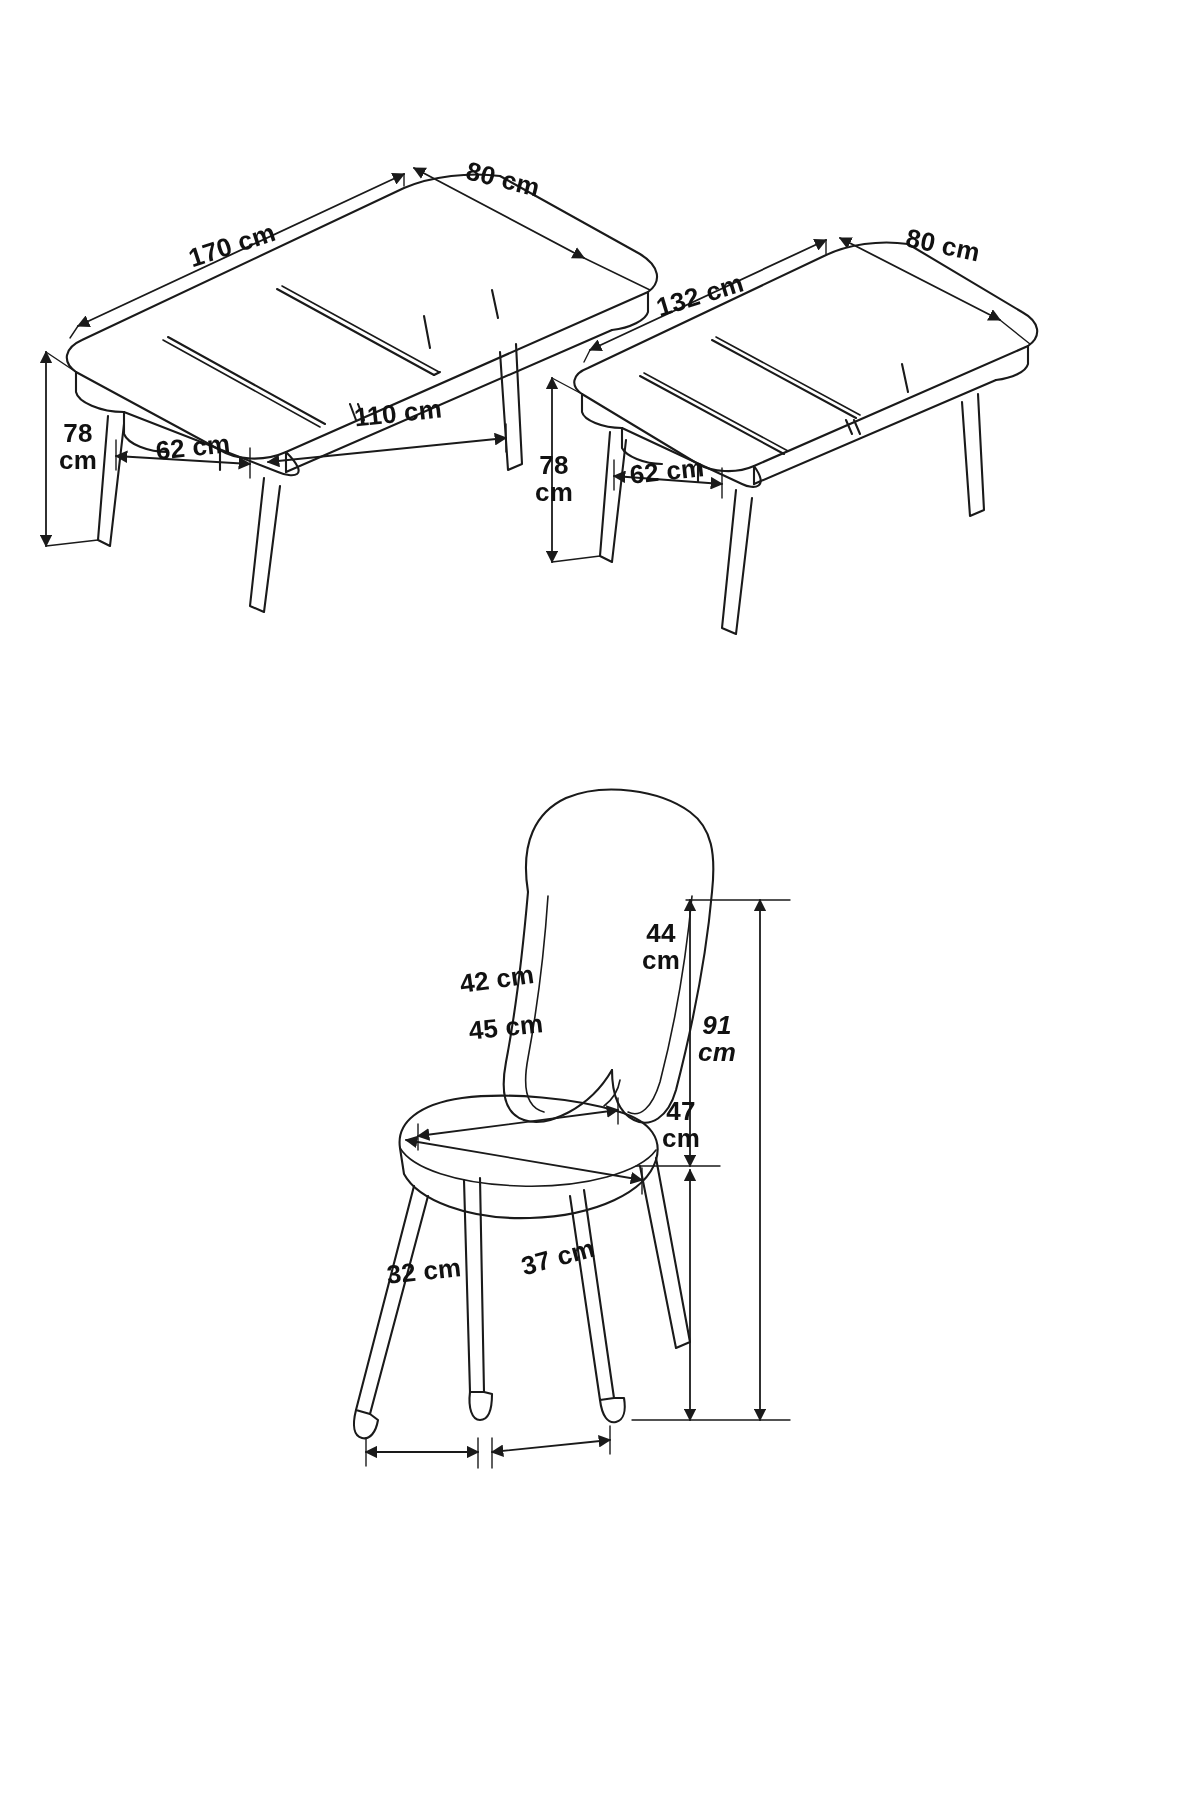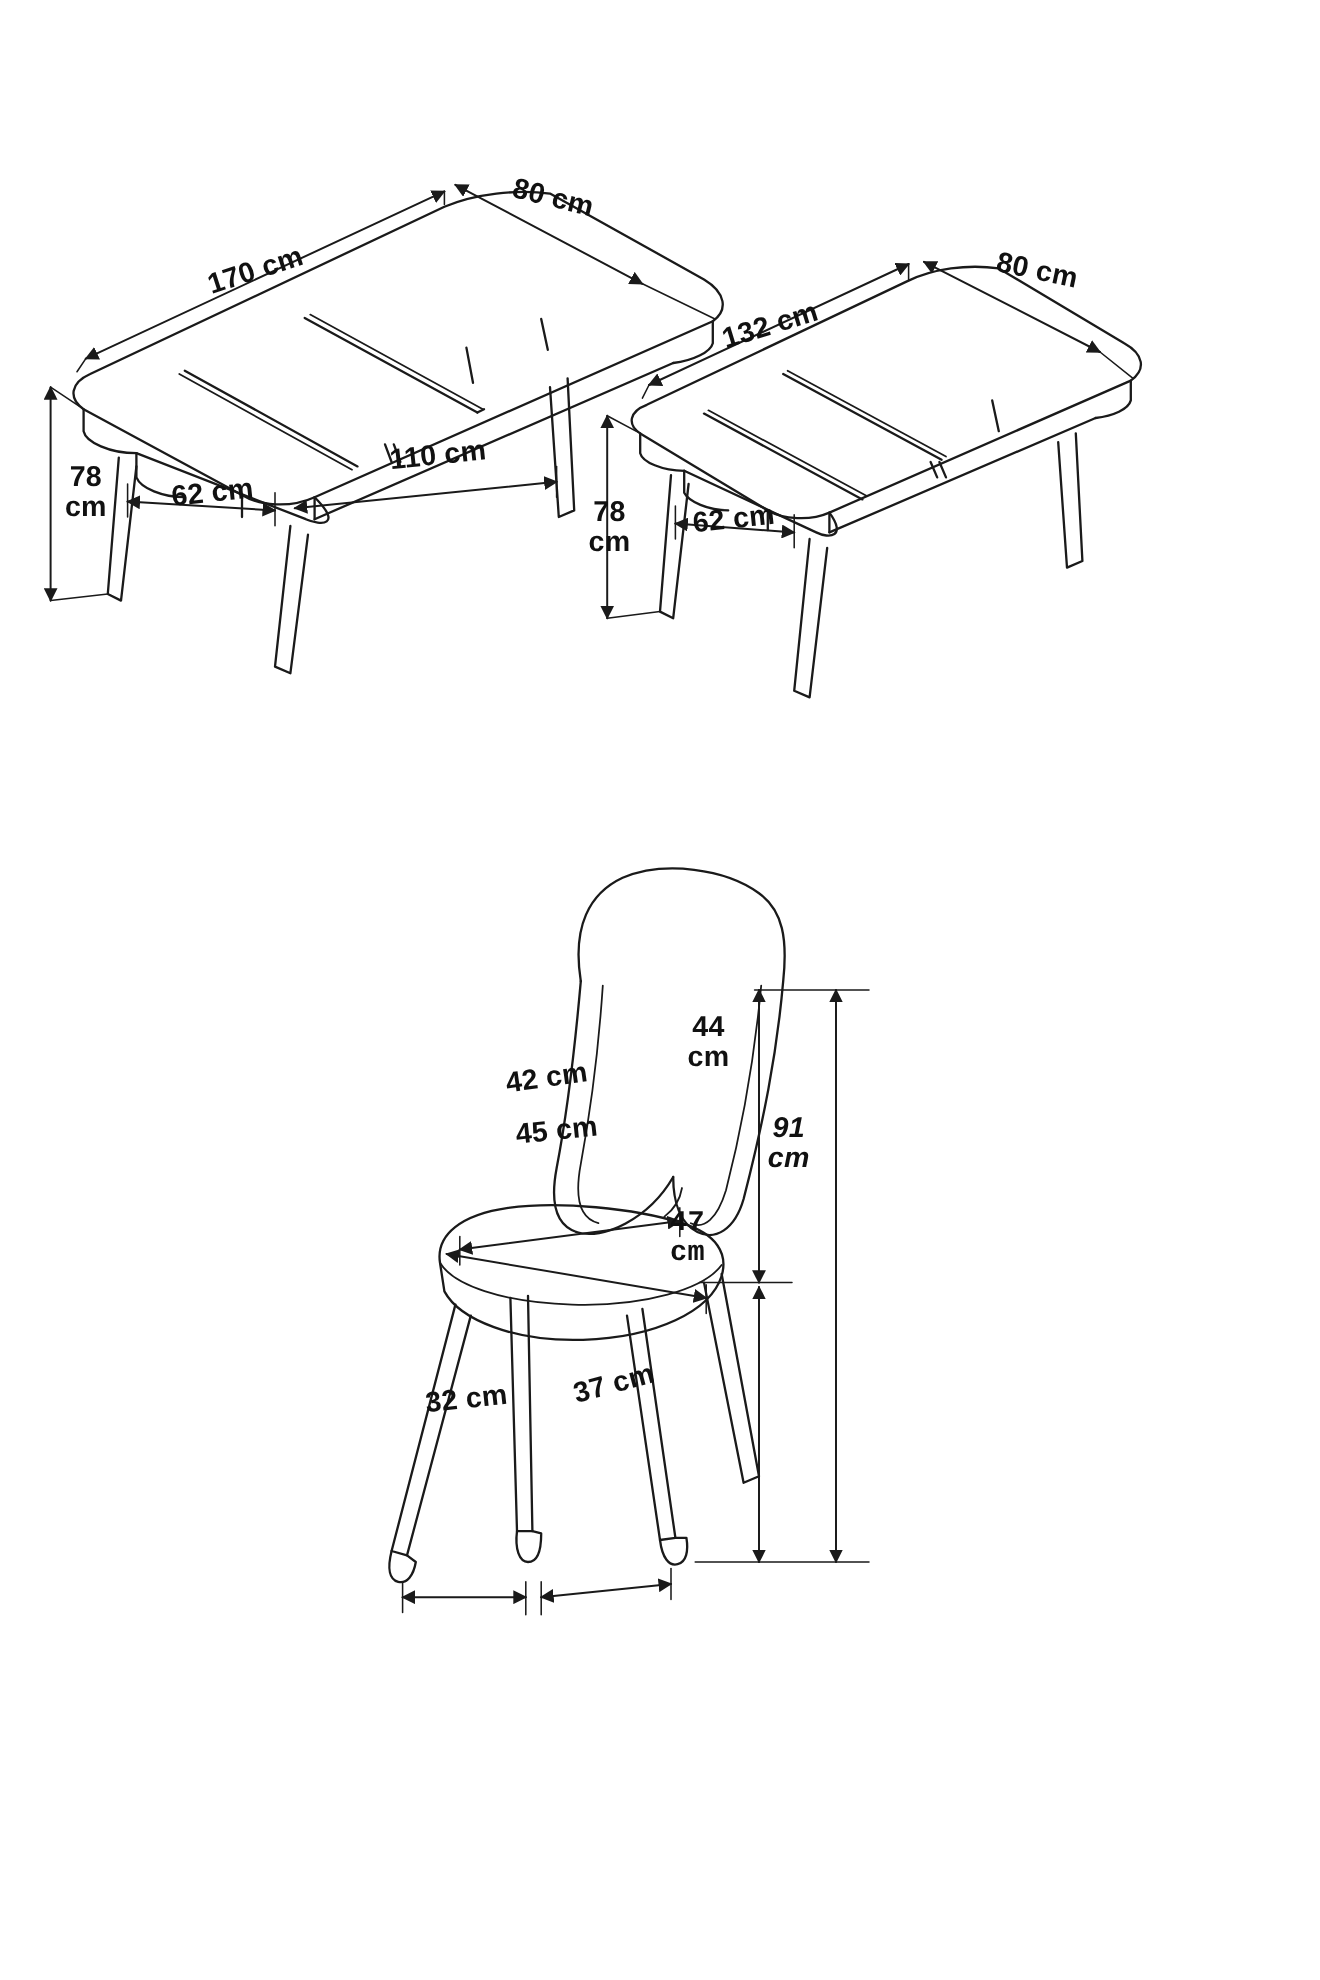--- a/index.html
+++ b/index.html
@@ -256,27 +256,27 @@
 
   <div class="dim-label size-lg center rot-neg17" style="left:640px; top:282px; width:120px;">132 cm</div>
 
   <div class="dim-label size-lg center rot-pos12" style="left:888px; top:232px; width:110px;">80 cm</div>
 
   <div class="dim-label size-lg center" style="left:524px; top:452px; width:60px;">78
 cm</div>
 
   <div class="dim-label size-lg center rot-neg6" style="left:612px; top:458px; width:110px;">62 cm</div>
 
-  <div class="dim-label size-lg center" style="left:611px; top:920px; width:66px;">44
+  <div class="dim-label size-lg center" style="left:628px; top:920px; width:66px;">44
 cm</div>
 
   <div class="dim-label size-lg center" style="left:684px; top:1012px; width:66px;font-style:italic;">91
 cm</div>
 
-  <div class="dim-label size-lg center" style="left:592px; top:1098px; width:66px;font-family:Liberation Mono, monospace;">47
+  <div class="dim-label size-lg center" style="left:648px; top:1098px; width:66px;">47
 cm</div>
 
   <div class="dim-label size-lg center rot-neg8" style="left:442px; top:966px; width:110px;">42 cm</div>
 
   <div class="dim-label size-lg center rot-neg6" style="left:448px; top:1014px; width:116px;">45 cm</div>
 
   <div class="dim-label size-lg center rot-neg6" style="left:368px; top:1258px; width:112px;">32 cm</div>
 
   <div class="dim-label size-lg center rot-neg15" style="left:502px; top:1244px; width:112px;">37 cm</div>
 

